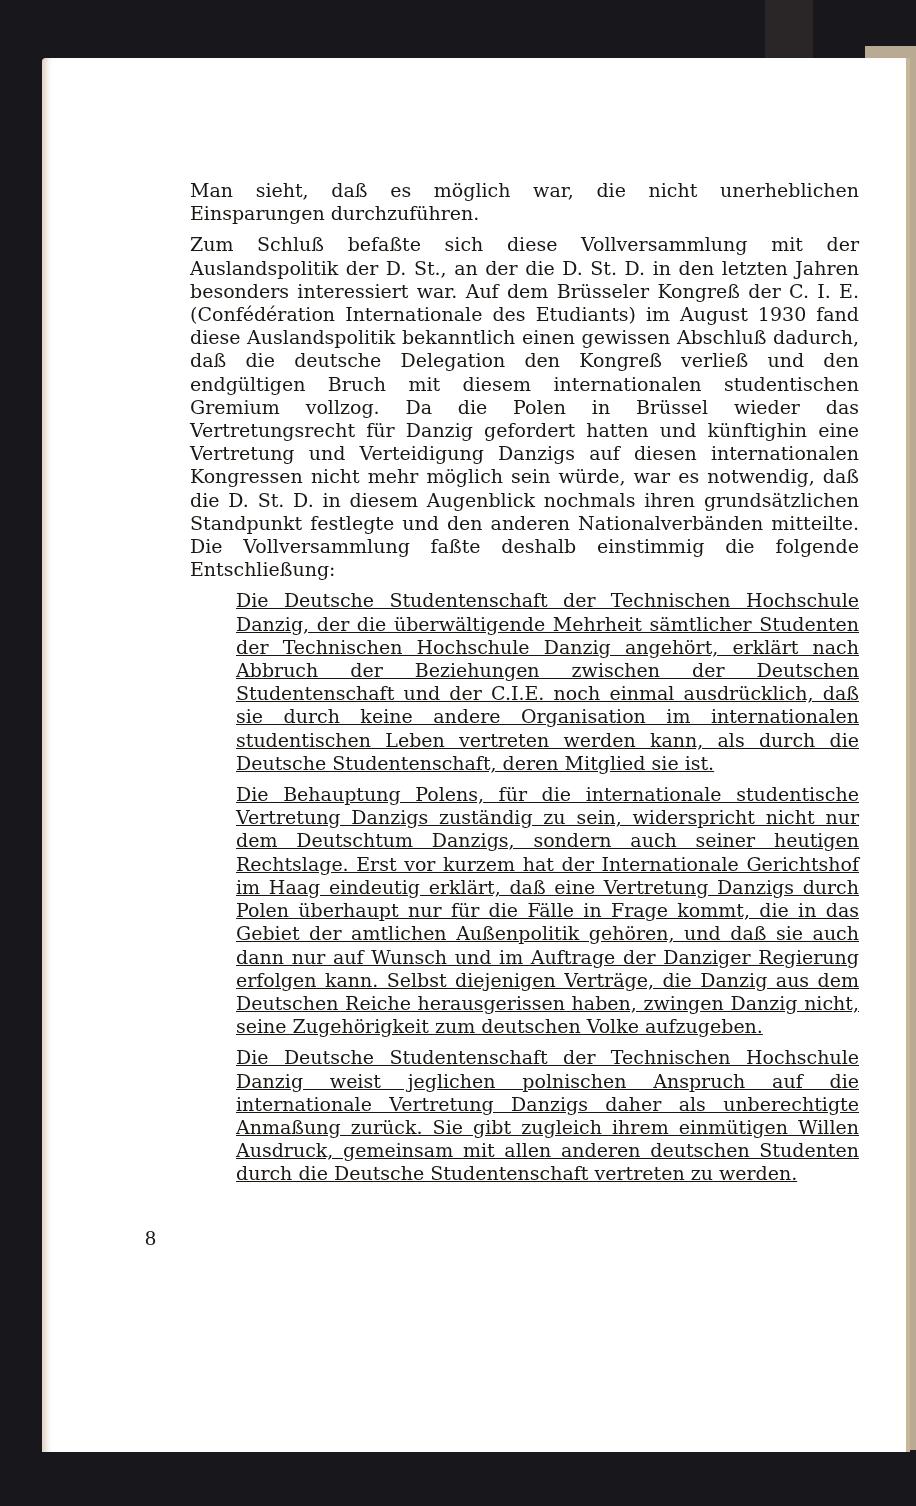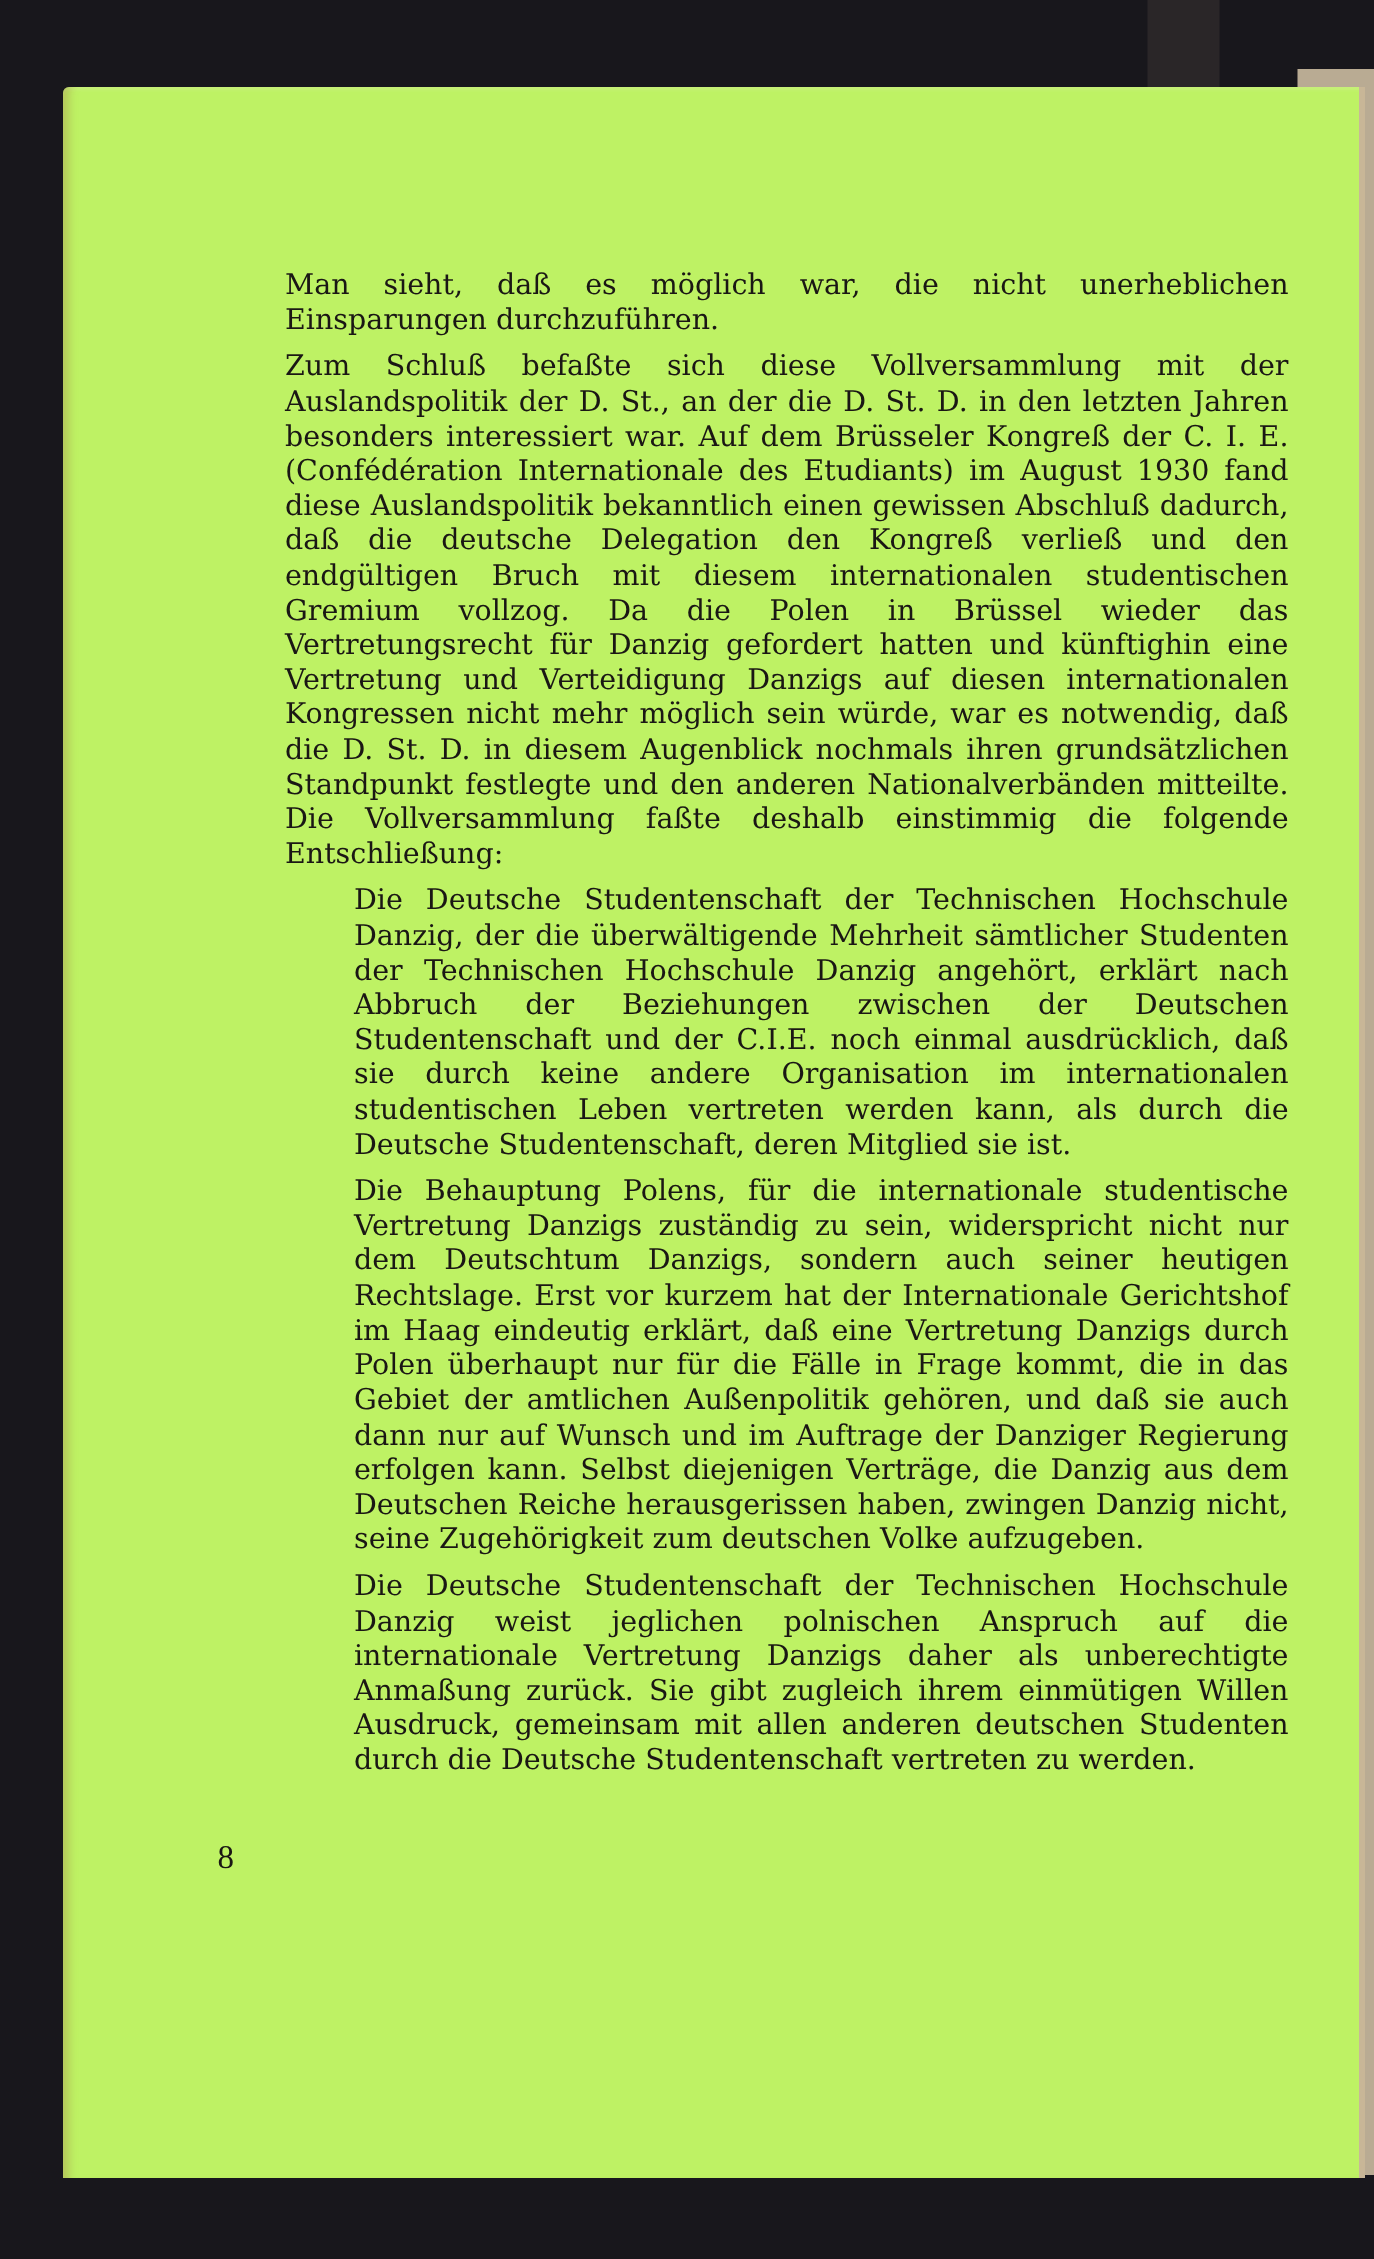--- a/index.html
+++ b/index.html
@@ -10,38 +10,38 @@
   .backdrop-strip {
     position: absolute; left: 765px; top: 0; width: 48px; height: 58px;
     background: #2a2628;
   }
   .back-page {
     position: absolute; left: 865px; top: 46px; width: 51px; height: 1404px;
     background: #b9ab93;
   }
   .page {
     position: absolute; left: 42px; top: 58px; width: 868px; height: 1394px;
-    background: #bef264;
+    background: #ffffff;
     border-radius: 4px 0 0 0;
     box-shadow: inset 8px 0 6px -4px rgba(160,120,70,0.35), inset 0 2px 2px rgba(255,255,255,0.15);
   }
   .page::after {
     content: ""; position: absolute; right: 0; top: 0; width: 4px; height: 100%;
     background: #c8b697;
   }
   .text-block {
     position: absolute; left: 148px; top: 121px; width: 669px;
     font-family: "DejaVu Serif", serif;
     font-size: 19px; line-height: 23.2px;
     color: #1a1714;
     text-align: justify;
     hyphens: manual;
   }
   .text-block p { margin: 0 0 8px 0; }
-  .text-block p.resolution { margin-left: 46px; }
+  .text-block p.resolution { margin-left: 46px; text-decoration: underline; }
   .page-number {
     position: absolute; left: 145px; top: 1225px;
     font-family: "Liberation Serif", serif; font-size: 22px; color: #1a1714;
   }
 </style>
 </head>
 <body>
 
 <div class="backdrop-strip"></div>
 <div class="back-page"></div>

